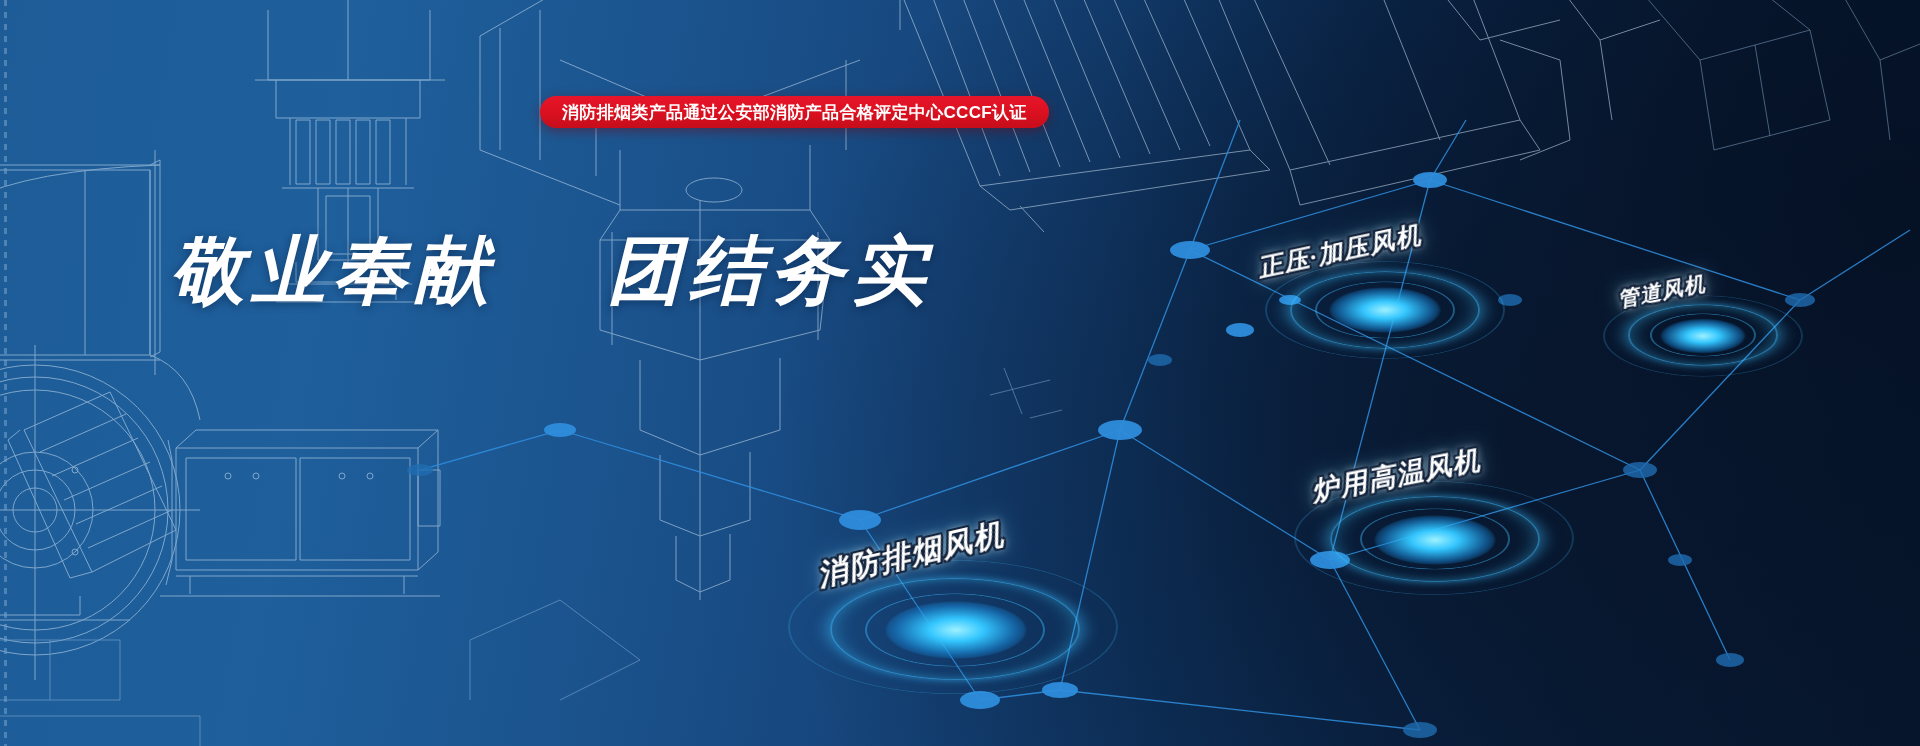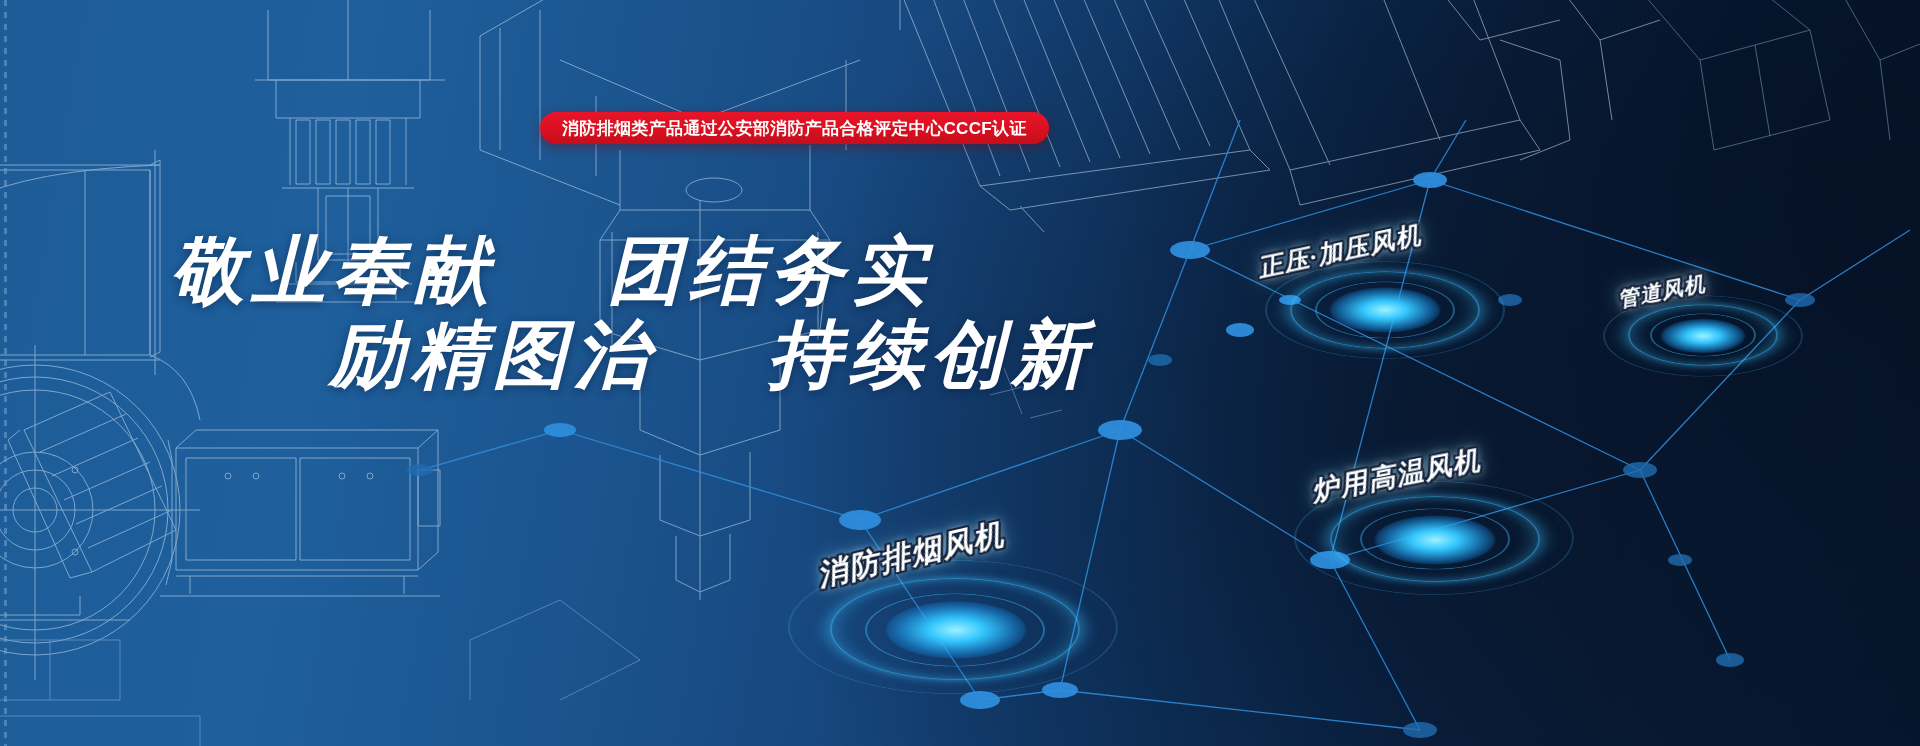--- a/index.html
+++ b/index.html
@@ -81,21 +81,21 @@
     white-space:nowrap;
     text-shadow:0 2px 10px rgba(0,20,50,.45);
   }
   .slogan-line1{ left:170px; top:222px; font-size:74px; letter-spacing:.10em; }
   .slogan-line2{ left:330px; top:306px; font-size:74px; letter-spacing:.10em; }
   .slogan .gap{ display:inline-block; width:56px; }
 
   
   .cert-banner{
     position:absolute;
-    left:540px; top:112px;
+    left:540px; top:96px;
     height:32px;
     display:flex; align-items:center; justify-content:center;
     padding:0 22px;
     background:linear-gradient(180deg,#e8152a 0%, #d9101f 55%, #c60d1b 100%);
     border-radius:16px;
     color:#ffffff;
     font-size:17px;
     font-weight:700;
     letter-spacing:.02em;
     box-shadow:0 3px 12px rgba(120,0,10,.45);
@@ -349,23 +349,18 @@
 
   <div class="prod-label" style="left:1312px; top:474px; font-size:27px; transform:rotate(-11deg); transform-origin:left center;">炉用高温风机</div>
 
   <div class="prod-label" style="left:818px; top:556px; font-size:30px; transform:rotate(-13deg); transform-origin:left center;">消防排烟风机</div>
 
   <div class="slogan slogan-line1">
     <span>敬业奉献</span>
     <span class="gap"></span>
     <span>团结务实</span>
   </div>
-  <div class="slogan slogan-line2">
-    <span>励精图治</span>
-    <span class="gap"></span>
-    <span>持续创新</span>
-  </div>
 
   <div class="cert-banner">
     <span>消防排烟类产品通过公安部消防产品合格评定中心CCCF认证</span>
   </div>
 
 </div>
 
 </body></html>

